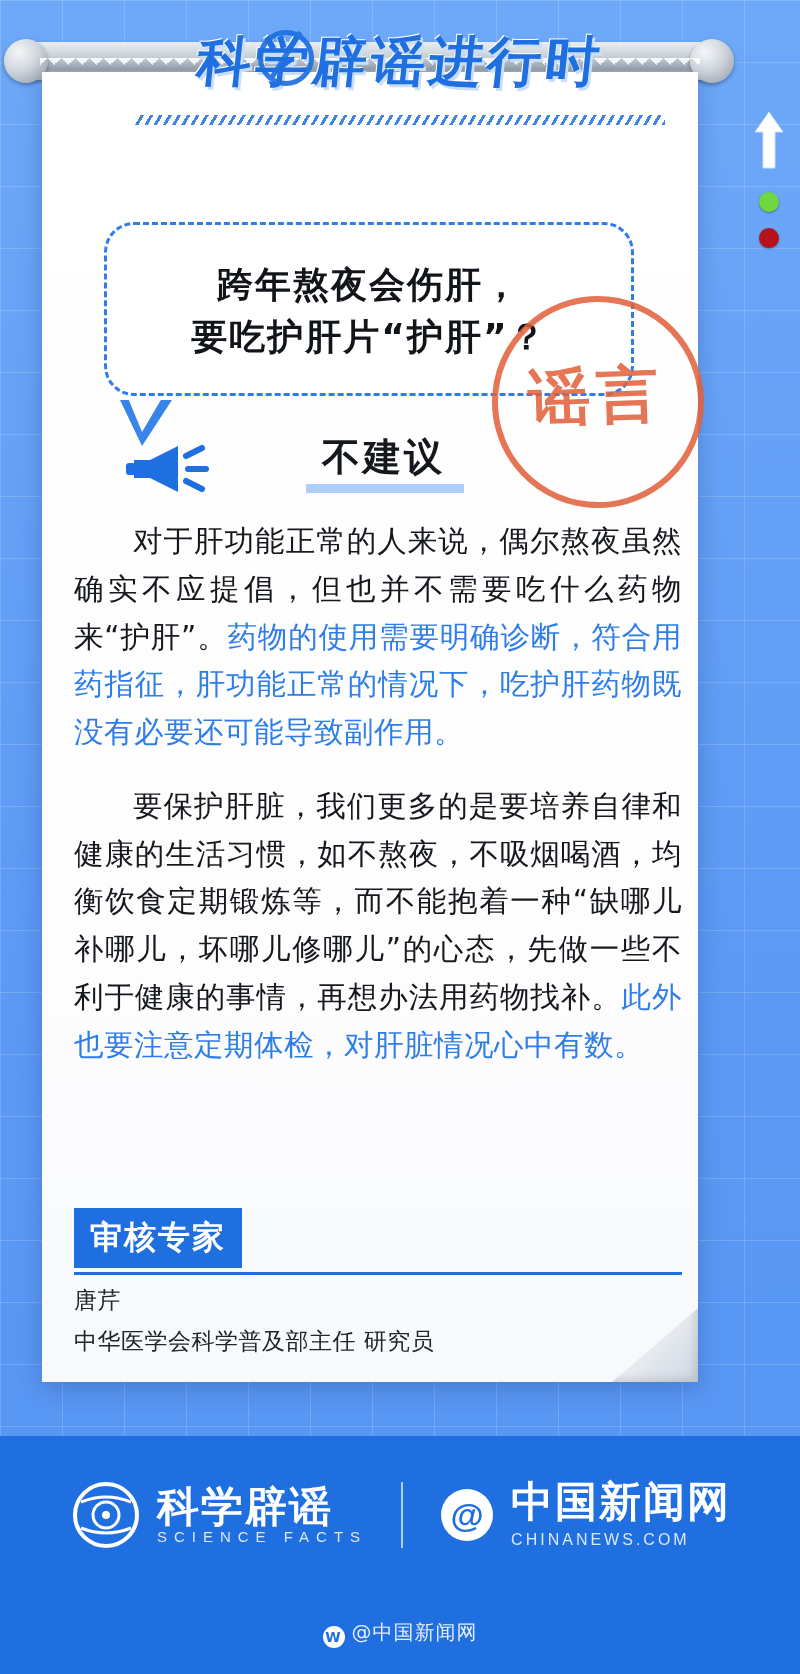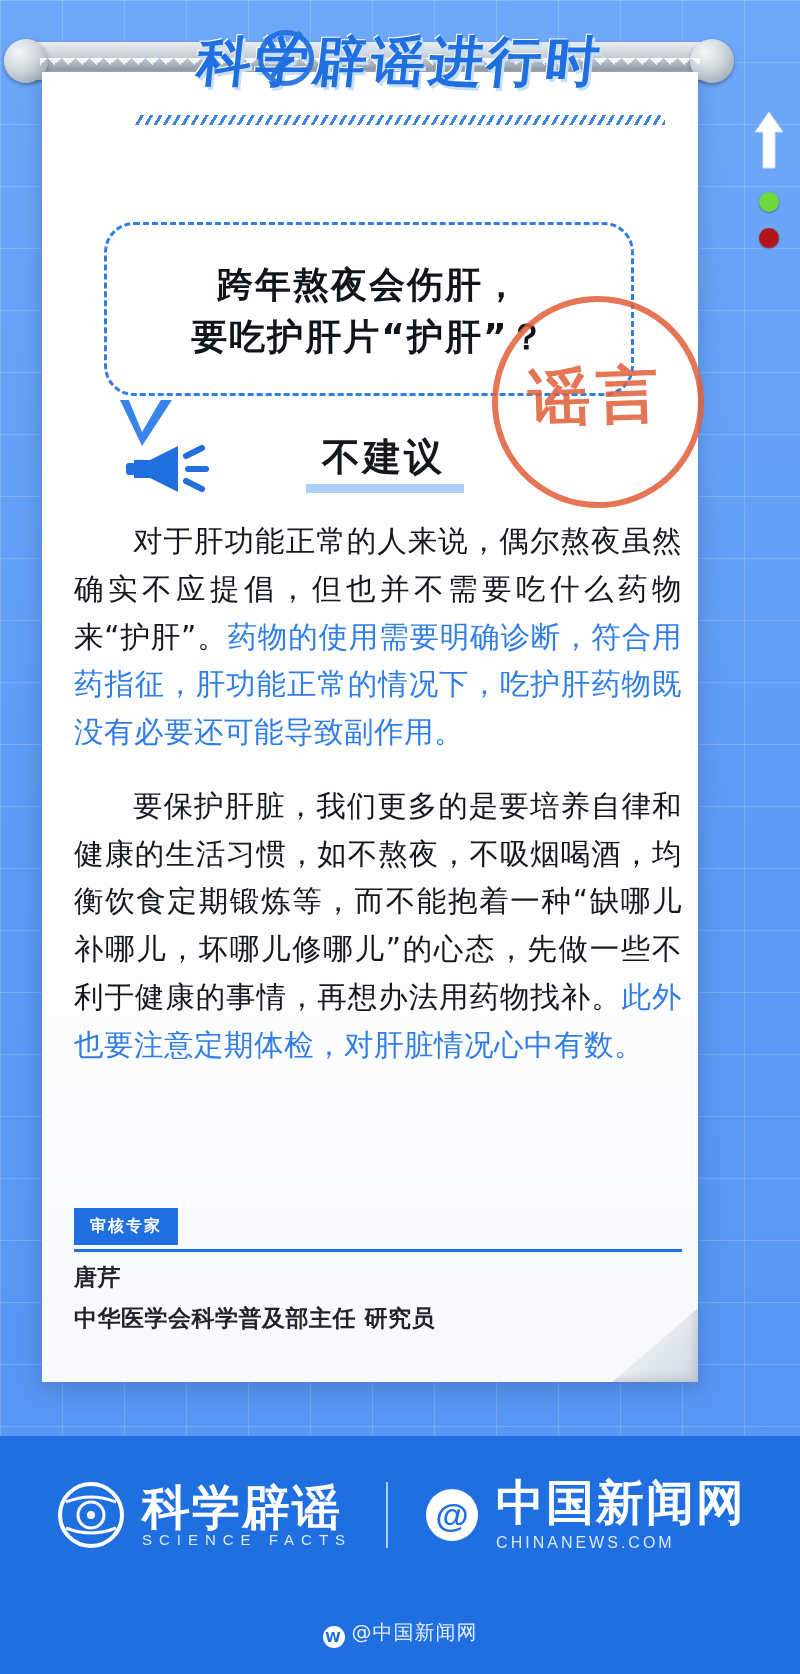--- a/index.html
+++ b/index.html
@@ -275,38 +275,37 @@
     position: absolute;
     left: 74px;
     top: 1208px;
     width: 608px;
   }
   #expert-badge {
     display: inline-block;
     background: #1f6fe0;
     color: #ffffff;
     font-family: "DejaVu Sans", sans-serif;
-    font-size: 16px;
+    font-size: 32px;
     font-weight: bold;
     padding: 8px 16px;
     letter-spacing: 2px;
   }
   #expert-rule {
     margin-top: 4px;
     width: 100%;
     height: 3px;
     background: #1f6fe0;
   }
   .expert-line {
     font-family: "DejaVu Sans", sans-serif;
     font-size: 23px;
     color: #20242b;
     margin-top: 10px;
     letter-spacing: 0.5px;
-    font-weight: bold;
   }
   .expert-line.second { }
 
   
   #footer {
     position: absolute;
     left: 0;
     bottom: 0;
     width: 100%;
     height: 238px;
@@ -321,21 +320,21 @@
     justify-content: center;
     gap: 34px;
   }
   #brand-left {
     display: flex;
     align-items: center;
     gap: 14px;
   }
   .brand-cn {
     font-family: "DejaVu Sans", sans-serif;
-    font-size: 48px;
+    font-size: 42px;
     font-weight: bold;
     color: #ffffff;
     letter-spacing: 2px;
     line-height: 1;
   }
   .brand-en {
     font-family: "Liberation Sans", sans-serif;
     font-size: 15px;
     color: #dbe8fb;
     letter-spacing: 7px;

